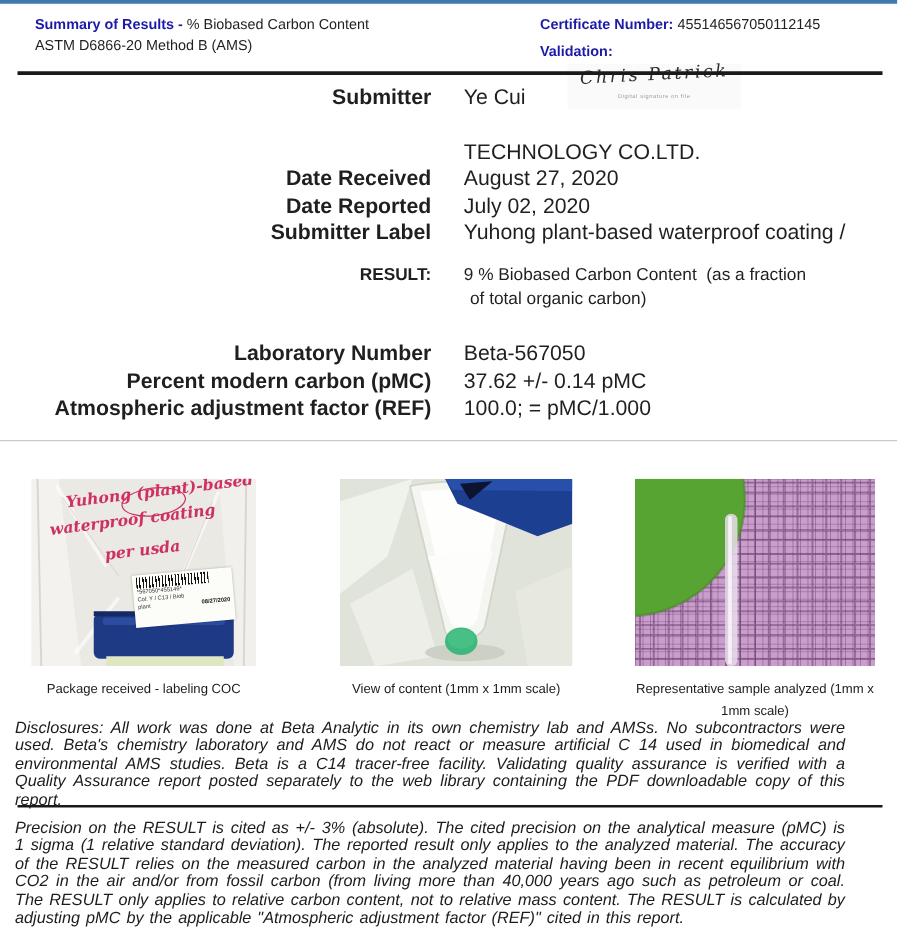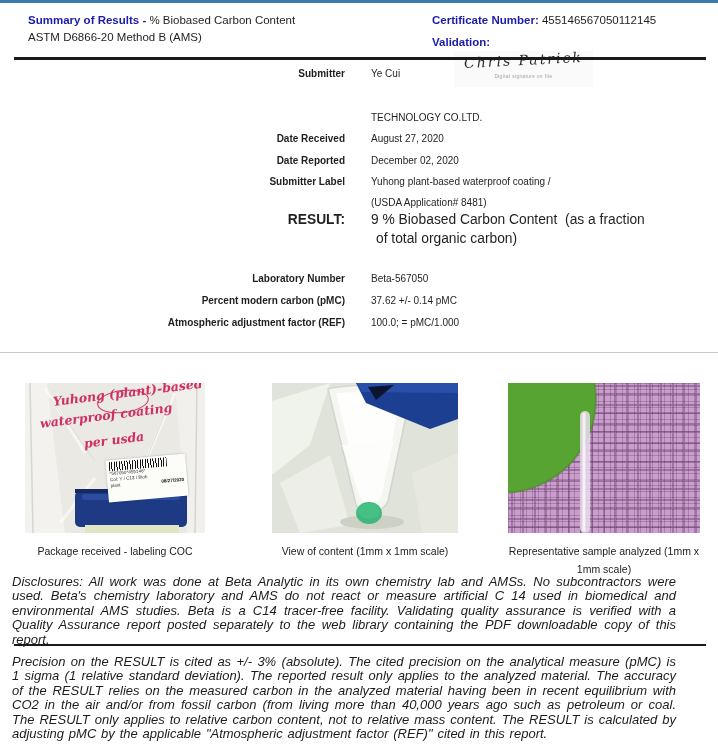--- a/index.html
+++ b/index.html
@@ -11,21 +11,21 @@
   .hleft{position:absolute;left:28px;top:12px;font-size:11.5px;line-height:17px;}
   .hright{position:absolute;left:432px;top:12px;font-size:11.5px;line-height:17px;}
   .valline{margin-top:5px;display:flex;align-items:flex-start;flex-direction:column;}
   .sig{display:inline-block;margin-left:22px;background:#fafafa;padding:1px 10px 2px;text-align:center;}
   .sig-name{display:block;font-family:"DejaVu Serif",serif;font-style:italic;font-size:14px;
             letter-spacing:2px;color:#2e2e2e;transform:rotate(-3deg);}
   .sig-note{display:block;font-size:4.5px;color:#9a9a9a;letter-spacing:.5px;margin-top:-1px;}
   .hr-dark{position:absolute;left:14px;width:692px;height:2.5px;background:#1a1a1a;}
   .hr-faint{position:absolute;left:0;width:718px;height:1px;background:#c9c9c9;}
   
-  .row{position:absolute;left:0;width:718px;height:16px;font-size:10px;}
+  .row{position:absolute;left:0;width:718px;height:16px;font-size:17px;}
   .lbl{position:absolute;right:373px;font-weight:bold;white-space:pre;}
   .val{position:absolute;left:371px;white-space:pre;}
   .result-row{position:absolute;left:0;width:718px;font-size:13.8px;}
   .result-lbl{position:absolute;right:373px;font-weight:bold;white-space:pre;}
   .result-val{position:absolute;left:371px;white-space:pre;}
   
   .figure{position:absolute;top:383px;}
   .photo-frame{position:relative;overflow:hidden;width:100%;height:150px;}
   .photo-frame svg{display:block;}
   .caption{position:absolute;top:159px;left:50%;transform:translateX(-50%);
@@ -74,28 +74,25 @@
     </div>
   <div class="row" style="top:112px">
       <span class="val">TECHNOLOGY CO.LTD.</span>
     </div>
   <div class="row" style="top:133px">
       <span class="lbl">Date Received</span>
       <span class="val">August 27, 2020</span>
     </div>
   <div class="row" style="top:155px">
       <span class="lbl">Date Reported</span>
-      <span class="val">December 02, 2020</span>
+      <span class="val">July 02, 2020</span>
     </div>
   <div class="row" style="top:176px">
       <span class="lbl">Submitter Label</span>
       <span class="val">Yuhong plant-based waterproof coating /</span>
-    </div>
-  <div class="row" style="top:197px">
-      <span class="val">(USDA Application# 8481)</span>
     </div>
 
   <div class="result-row" style="top:212px">
       <span class="result-lbl">RESULT:</span>
       <span class="result-val">9 % Biobased Carbon Content  (as a fraction</span>
     </div>
   <div class="result-row" style="top:231px">
       <span class="result-val" style="left:376px;">of total organic carbon)</span>
     </div>
 

